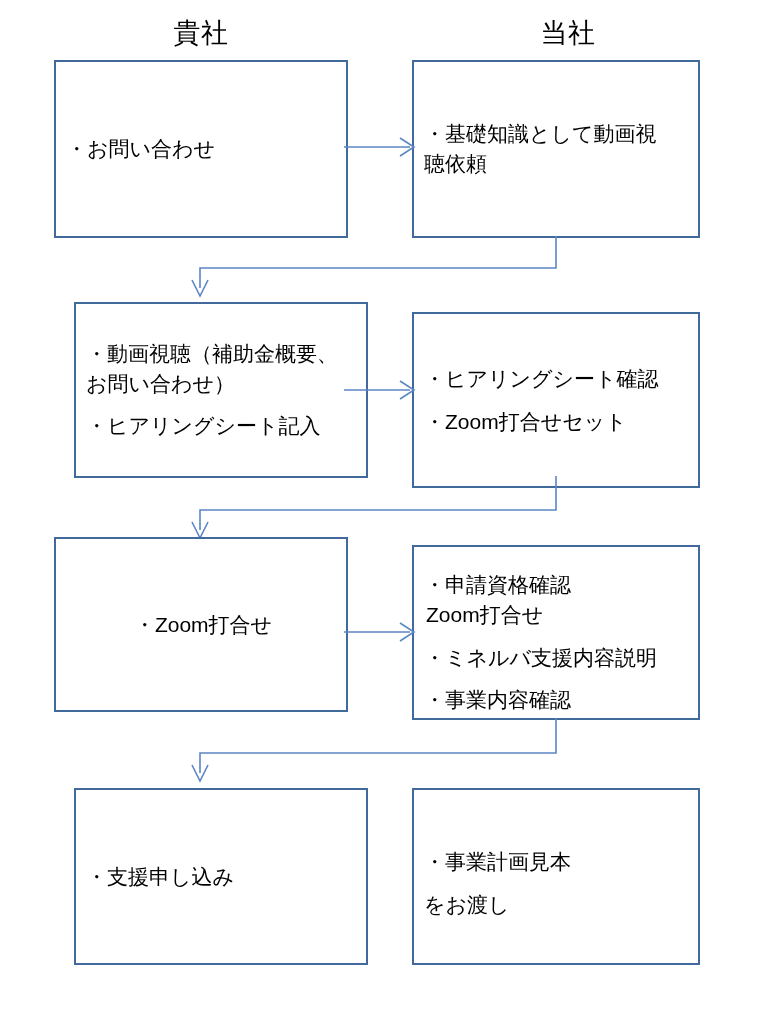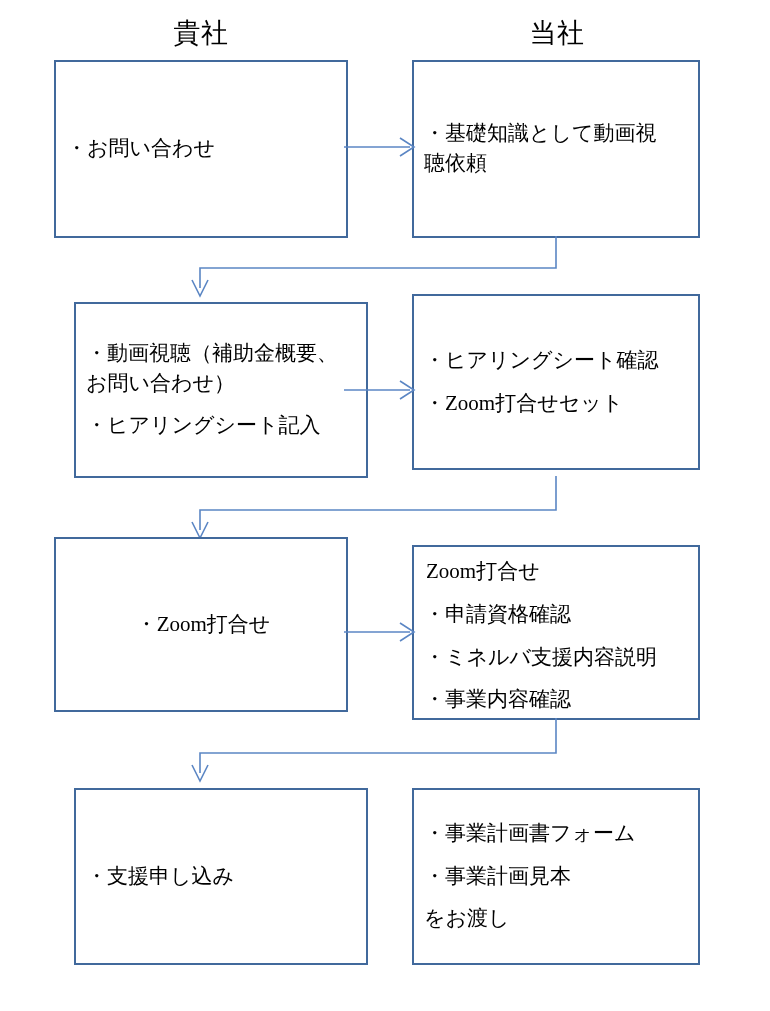--- a/index.html
+++ b/index.html
@@ -6,34 +6,34 @@
     margin: 0;
     padding: 0;
     background: #ffffff;
   }
   #page {
     position: relative;
     width: 710px;
     height: 1011px;
     background: #ffffff;
     overflow: hidden;
-    font-family: Liberation Serif, serif;
+    font-family: Liberation Sans, sans-serif;
   }
 
   .col-header {
     position: absolute;
     font-size: 27px;
     line-height: 1;
     color: #000000;
     text-align: center;
     white-space: nowrap;
     letter-spacing: 0.5px;
   }
   #header-kisha { left: 54px; top: 20px; width: 294px; }
-  #header-tosha { left: 413px; top: 20px; width: 288px; }
+  #header-tosha { left: 424px; top: 20px; width: 288px; }
 
   .node-box {
     position: absolute;
     box-sizing: border-box;
     border: 2px solid #41699C;
     background: #ffffff;
     display: flex;
     flex-direction: column;
     justify-content: center;
   }
@@ -62,21 +62,21 @@
     position: absolute;
     pointer-events: none;
     overflow: visible;
   }
   .conn svg { display: block; overflow: visible; }
 
   
   #box-r1c1 { left: 54px;  top: 60px;  width: 294px; height: 178px; align-items: center; }
   #box-r1c2 { left: 412px; top: 60px;  width: 288px; height: 178px; }
   #box-r2c1 { left: 54px;  top: 302px; width: 294px; height: 176px; margin-left: 20px; }
-  #box-r2c2 { left: 412px; top: 294px; width: 288px; height: 176px; }
+  #box-r2c2 { left: 412px; top: 312px; width: 288px; height: 176px; }
   #box-r3c1 { left: 54px;  top: 537px; width: 294px; height: 175px; text-align: center; }
   #box-r3c2 { left: 412px; top: 545px; width: 288px; height: 175px; }
   #box-r4c1 { left: 54px;  top: 788px; width: 294px; height: 177px; margin-left: 20px; }
   #box-r4c2 { left: 412px; top: 788px; width: 288px; height: 177px; }
 
   #arrow-r1 { left: 344px; top: 135px; width: 74px; height: 24px; }
   #arrow-r2 { left: 344px; top: 378px; width: 74px; height: 24px; }
   #arrow-r3 { left: 344px; top: 620px; width: 74px; height: 24px; }
 
   #elbow-1 { left: 190px; top: 236px; width: 380px; height: 70px; }
@@ -148,22 +148,22 @@
   </div>
 
   <div class="node-box" id="box-r3c1">
     <div class="box-lines">
       <div class="line">・Zoom打合せ</div>
     </div>
   </div>
 
   <div class="node-box top-aligned" id="box-r3c2">
     <div class="box-lines">
+      <div class="line gap-top">・申請資格確認</div>
       <div class="line heading">Zoom打合せ</div>
-      <div class="line gap-top">・申請資格確認</div>
       <div class="line gap-top">・ミネルバ支援内容説明</div>
       <div class="line gap-top">・事業内容確認</div>
     </div>
   </div>
 
   <div class="conn" id="arrow-r3">
     <svg width="74" height="24" viewBox="0 0 74 24">
       <path d="M0,12 L66,12" stroke="#5B86C4" stroke-width="1.6" fill="none"></path>
       <path d="M56,3 L70,12 L56,21" stroke="#5B86C4" stroke-width="1.6" fill="none"></path>
     </svg>
@@ -177,19 +177,18 @@
   </div>
 
   <div class="node-box" id="box-r4c1">
     <div class="box-lines">
       <div class="line">・支援申し込み</div>
     </div>
   </div>
 
   <div class="node-box" id="box-r4c2">
     <div class="box-lines">
-      <div class="line">・事業計画書フォーム</div>
       <div class="line gap-top">・事業計画見本</div>
       <div class="line gap-top">をお渡し</div>
     </div>
   </div>
 
 </div>
 
 </body></html>

